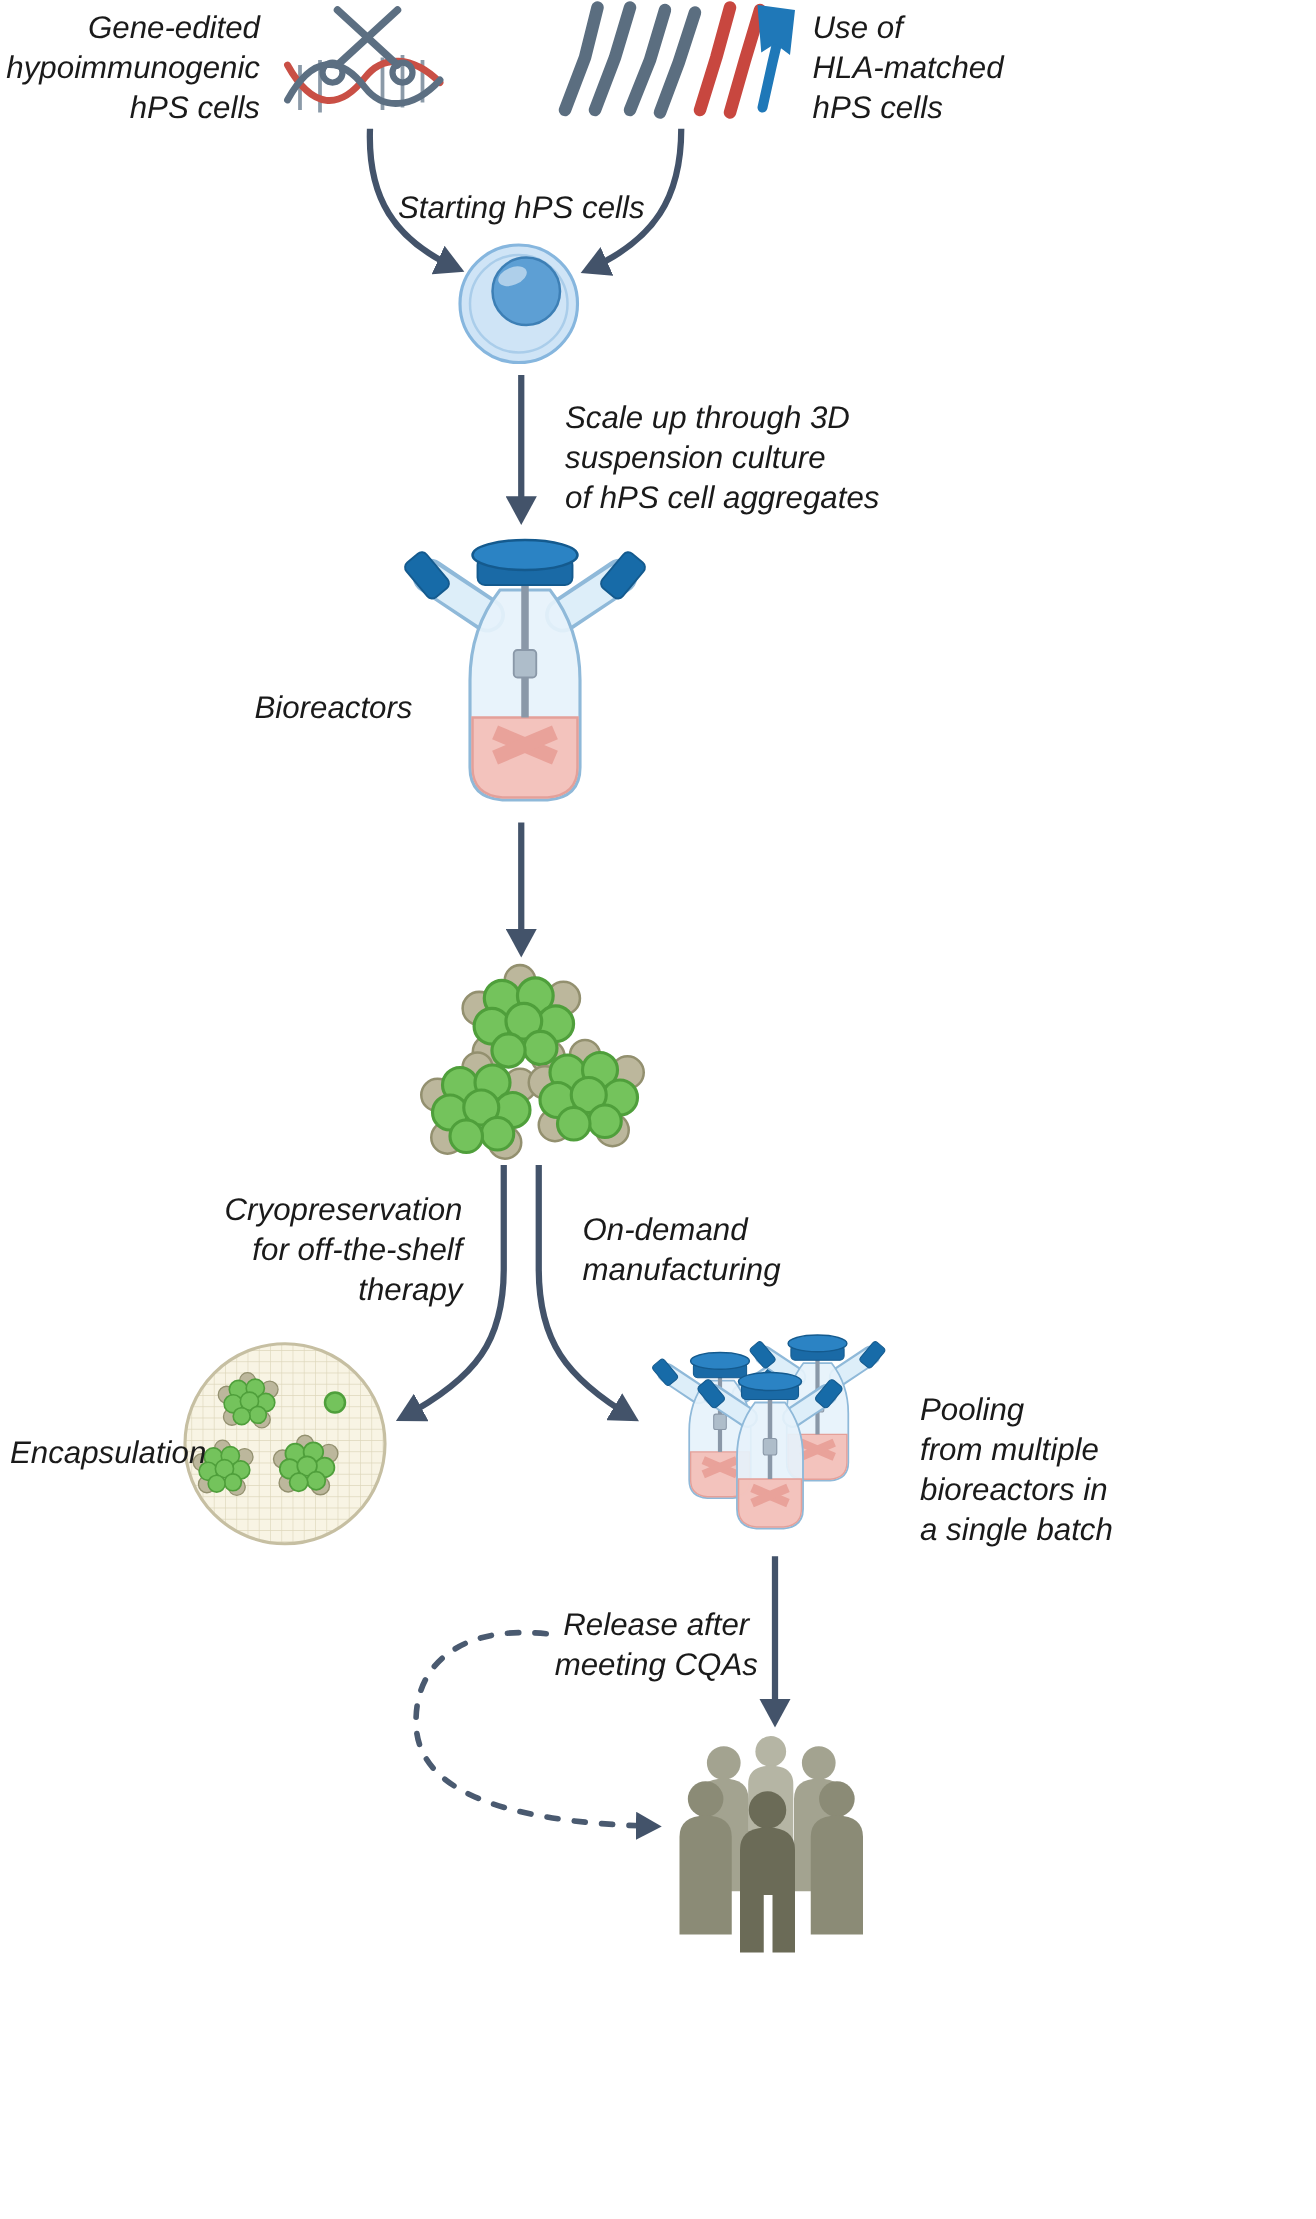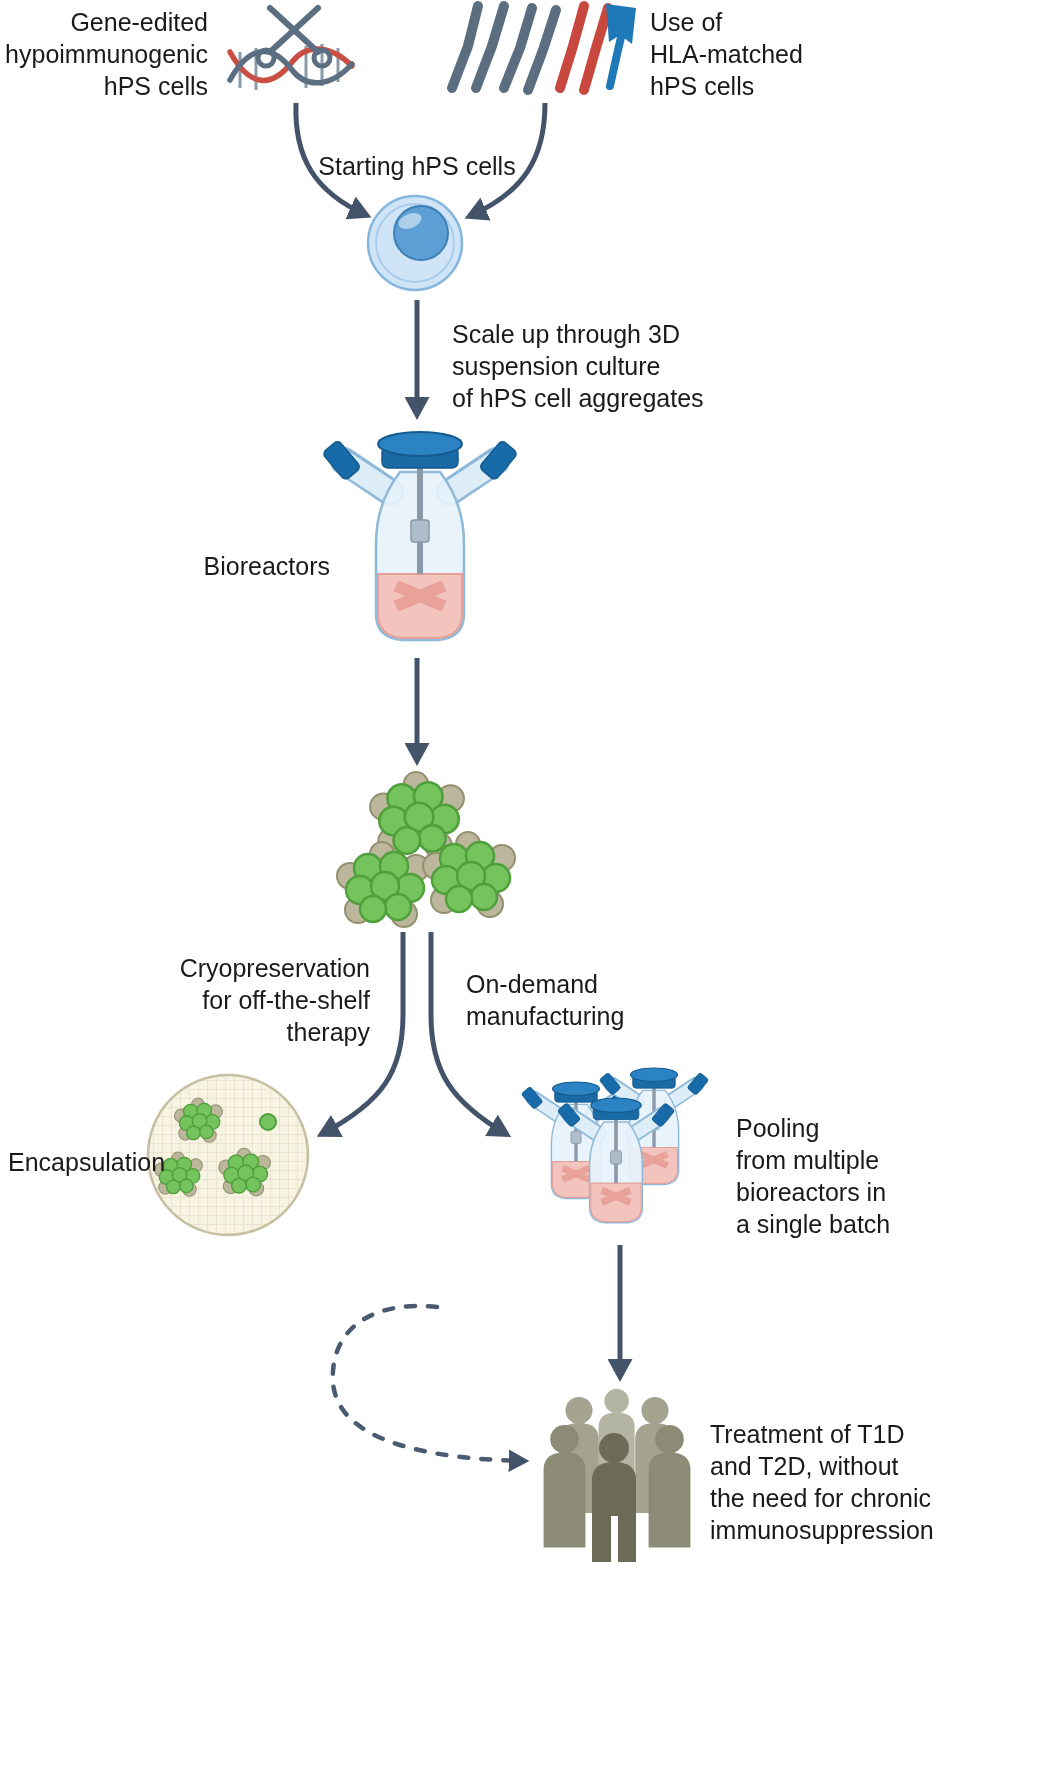--- a/index.html
+++ b/index.html
@@ -4,20 +4,21 @@
 <style>
   html,body{margin:0;padding:0;background:#ffffff;}
   .canvas{
     position:relative;width:1053px;height:1775px;background:#ffffff;
     font-family:"Liberation Sans", sans-serif;color:#1a1a1a;overflow:hidden;
   }
   .art{position:absolute;left:0;top:0;}
   .label{
     position:absolute;font-size:25px;line-height:1.28;white-space:pre-line;
     color:#1a1a1a;
+    font-style:italic;
   }
   .ta-r{text-align:right;}
   .ta-c{text-align:center;}
 </style>
 </head>
 <body>
 
 <div class="canvas">
 
   <svg class="art" width="1053" height="1775" viewBox="0 0 1053 1775">
@@ -199,20 +200,18 @@
   <div class="label" style="left:466px;top:968px;width:230px;">On-demand
 manufacturing</div>
 
   <div class="label" style="left:8px;top:1146px;width:150px;">Encapsulation</div>
 
   <div class="label" style="left:736px;top:1112px;width:220px;">Pooling
 from multiple
 bioreactors in
 a single batch</div>
 
-
-
-  <div class="label" style="left:710px;top:1418px;width:240px;">Treatment of T1D
-and T2D, without
-the need for chronic
-immunosuppression</div>
+  <div class="label ta-c" style="left:430px;top:1284px;width:190px;">Release after
+meeting CQAs</div>
+
+
 
 </div>
 
 </body></html>

